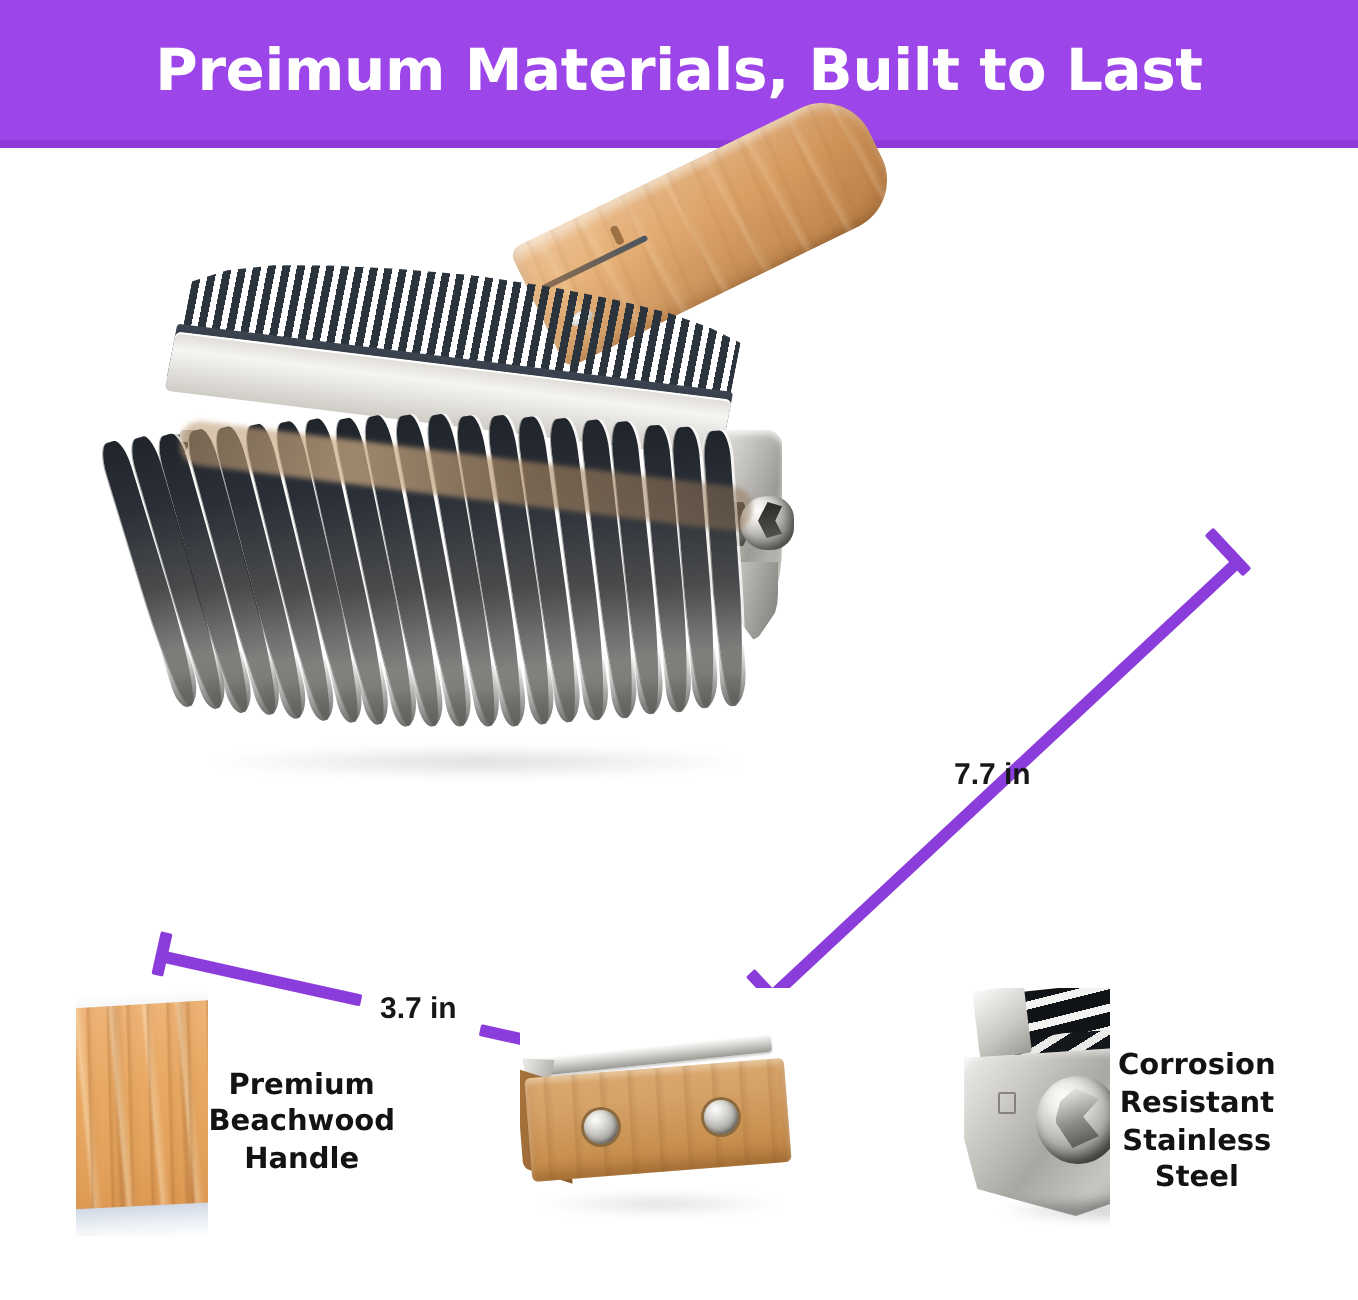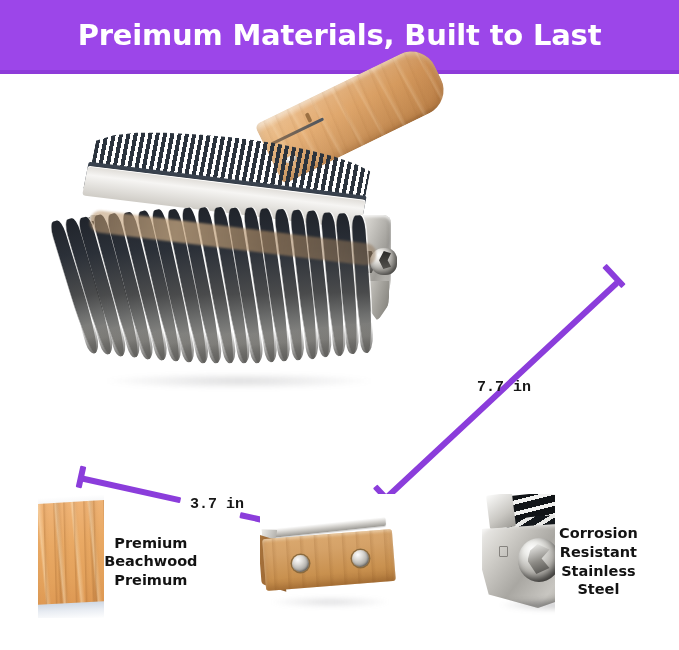--- a/index.html
+++ b/index.html
@@ -326,21 +326,21 @@
   .dim-cap {
     position: absolute;
     background: #8b3ddb;
     border-radius: 1px;
   }
   .dim-label {
     position: absolute;
     color: #171717;
     font-size: 15px;
     font-weight: bold;
-    font-family: Liberation Mono, monospace;
+    font-family: Liberation Sans, sans-serif;
     white-space: nowrap;
   }
 
   
   #dim-h-left  { left: 80px;  top: 401px; width: 103px; height: 6px;
                  transform: rotate(12.5deg); transform-origin: 0 50%; }
   #dim-h-left-cap { left: 78px; top: 392px; width: 6px; height: 22px;
                  transform: rotate(12.5deg); }
   
   #dim-h-right { left: 240px; top: 438px; width: 98px; height: 6px;
@@ -660,21 +660,21 @@
 <div class="features">
 
   <div class="feature">
     <div class="thumb">
       <div class="wood-top-edge"></div>
       <div class="wood-grain"></div>
       <div class="wood-bot-edge"></div>
     </div>
     <div class="thumb-cap">
       <div>Premium</div>
-      <div>Beachwood Preimum</div>
+      <div>Beachwood Handle</div>
     </div>
   </div>
 
   <div class="feature">
     <div class="thumb">
       <div class="conn-shadow"></div>
       <div class="conn-metal-strip"></div>
       <div class="conn-strip-hook"></div>
       <div class="conn-left-face"></div>
       <div class="conn-block">

